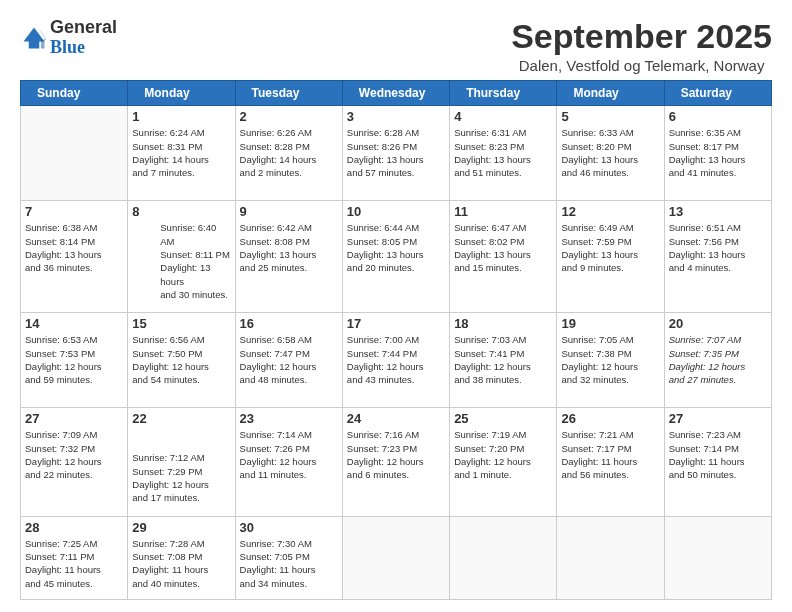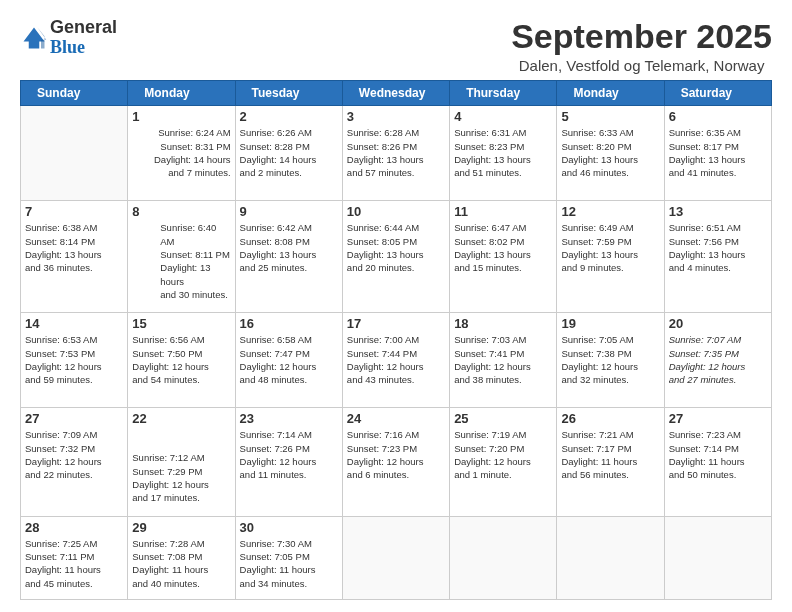--- a/index.html
+++ b/index.html
@@ -131,21 +131,21 @@
           <th>Thursday</th>
           <th>Monday</th>
           <th>Saturday</th>
         </tr>
     </thead>
     <tbody id="calendar-body">
     <tr>
           <td class="empty-cell"></td>
           <td>
             <span class="day-number">1</span>
-            <div class="day-info" style="white-space: pre-line; text-align: right;">Sunrise: 6:24 AM
+            <div class="day-info" style="white-space: pre-line;">Sunrise: 6:24 AM
 Sunset: 8:31 PM
 Daylight: 14 hours
 and 7 minutes.</div>
           </td>
           <td>
             <span class="day-number">2</span>
             <div class="day-info" style="white-space: pre-line;">Sunrise: 6:26 AM
 Sunset: 8:28 PM
 Daylight: 14 hours
 and 2 minutes.</div>

